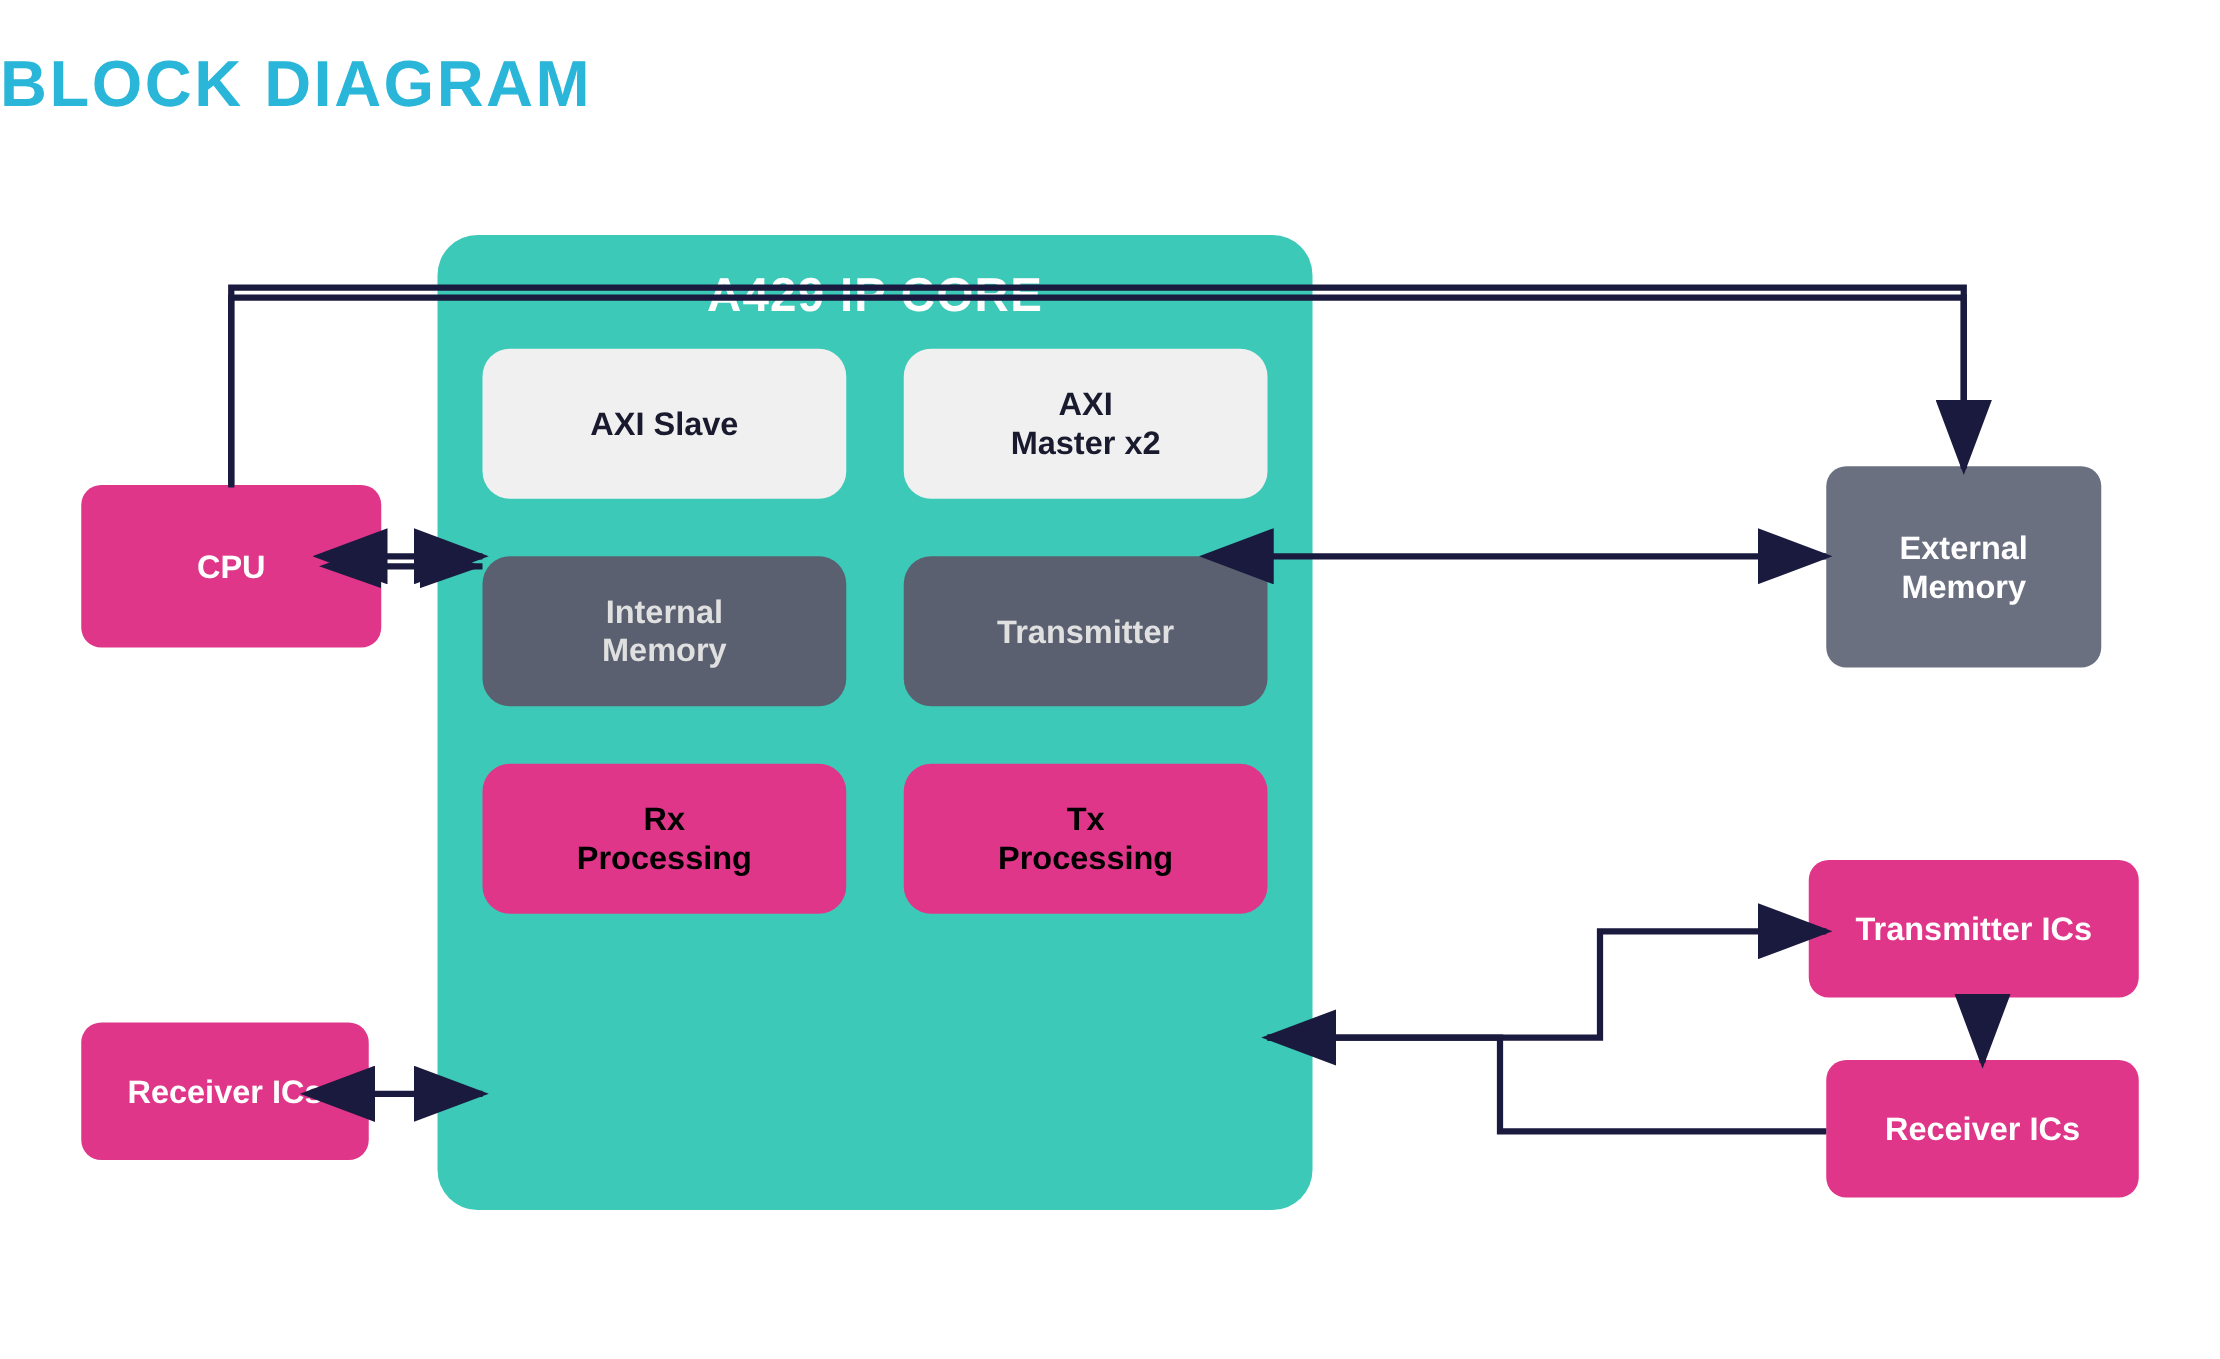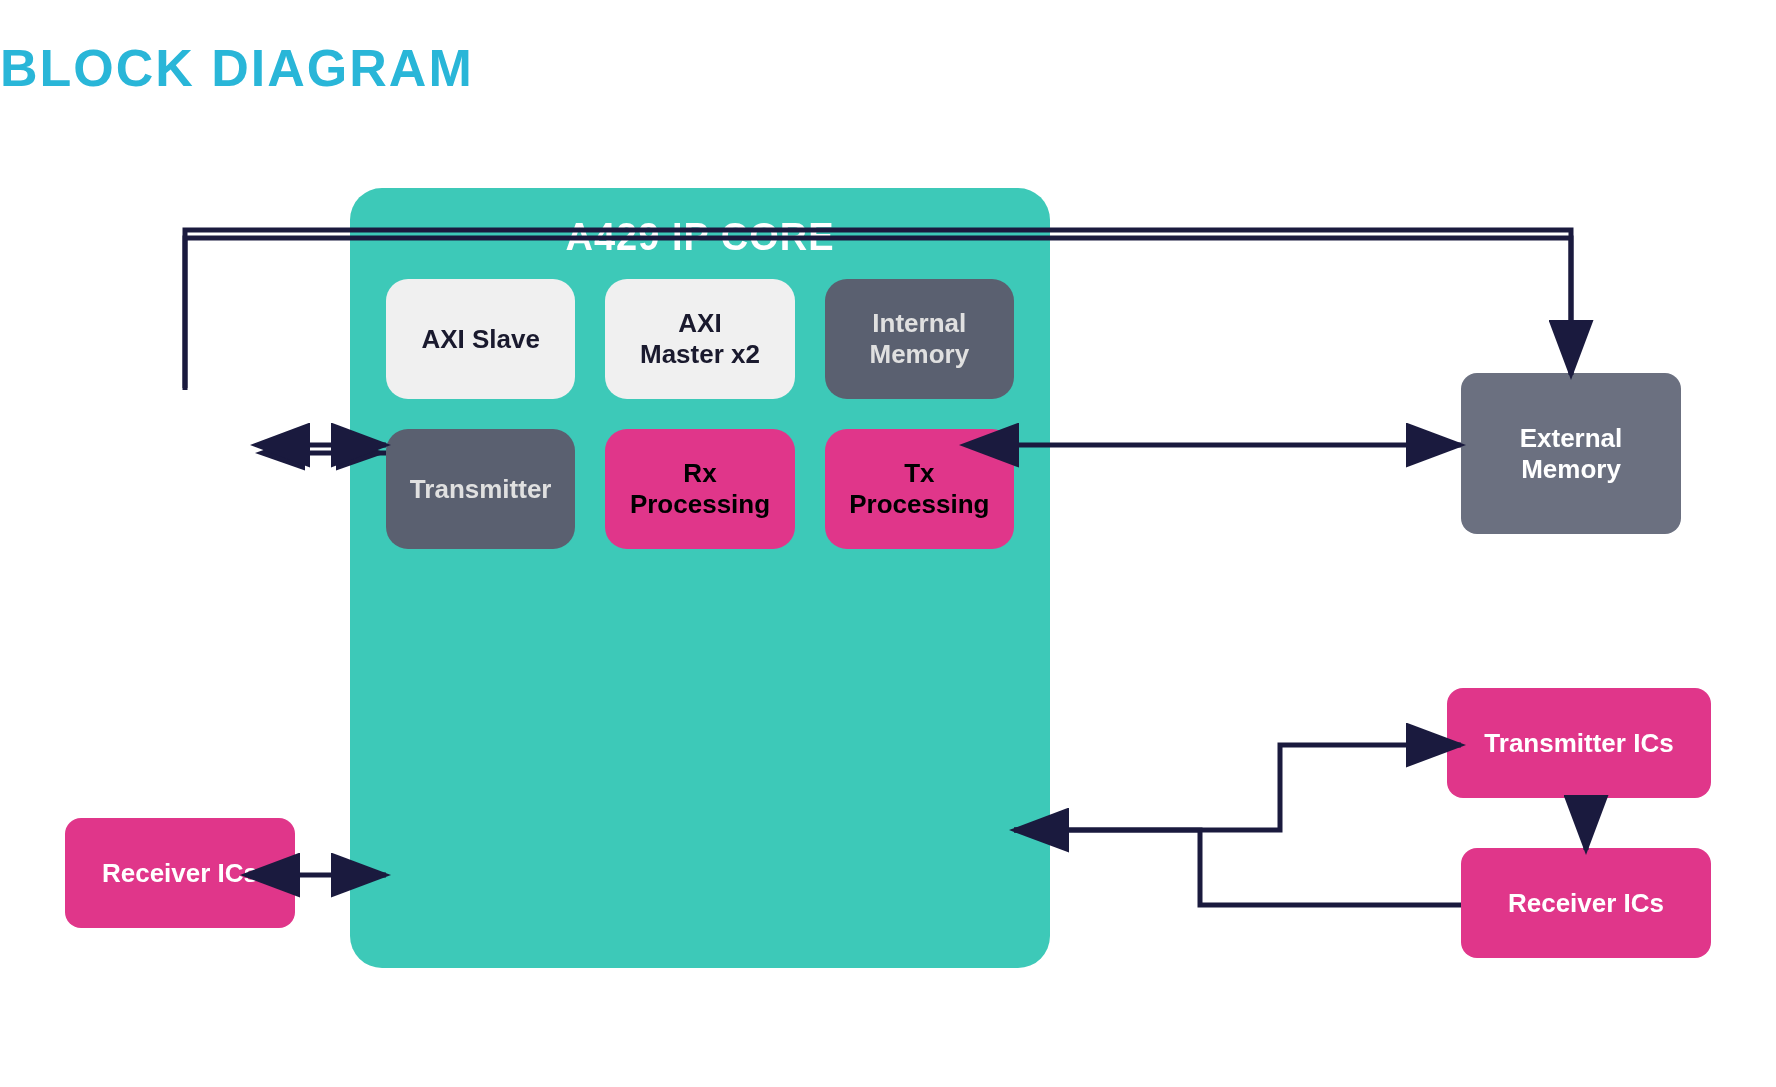--- a/index.html
+++ b/index.html
@@ -48,22 +48,22 @@
       font-size: 38px;
       font-weight: 900;
       color: #ffffff;
       margin-top: 28px;
       margin-bottom: 20px;
       letter-spacing: 1px;
     }
 
     .ip-core-grid {
       display: grid;
-      grid-template-columns: 1fr 1fr 1fr;
-      gap: 30px;
+      grid-template-columns: 1fr 1fr;
+      gap: 46px;
       padding: 0 36px;
       width: 100%;
     }
 
     
     .inner-box {
       border-radius: 22px;
       display: flex;
       align-items: center;
       justify-content: center;
@@ -193,20 +193,23 @@
       <div class="inner-box white">AXI<br>Master x2</div>
 
       <div class="inner-box dark-gray">Internal<br>Memory</div>
       <div class="inner-box dark-gray">Transmitter</div>
 
       <div class="inner-box pink">Rx<br>Processing</div>
       <div class="inner-box pink">Tx<br>Processing</div>
     </div>
   </div>
 
+  <div class="ext-box pink cpu-box">
+    <span>CPU</span>
+  </div>
 
   <div class="ext-box gray ext-mem-box">
     <span style="white-space:pre-line;text-align:center;">External
 Memory</span>
   </div>
 
   <div class="ext-box pink recv-ic-left">
     <span>Receiver ICs</span>
   </div>
 

